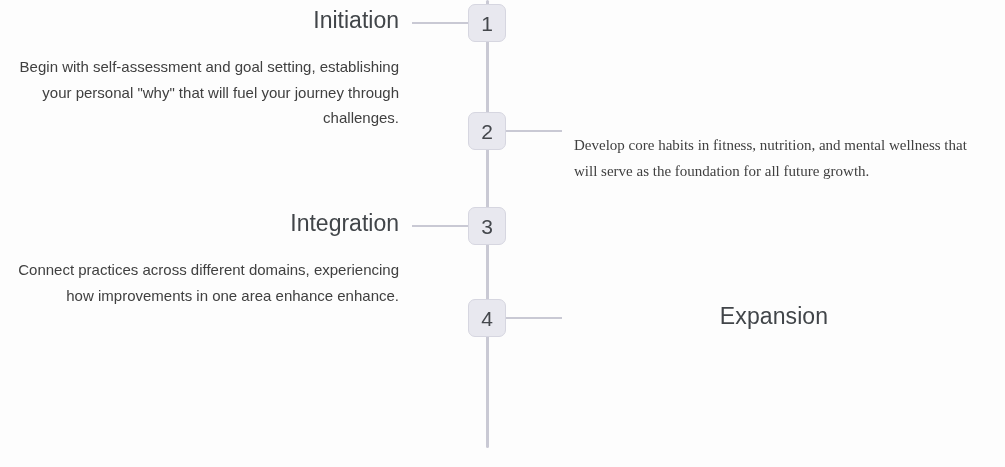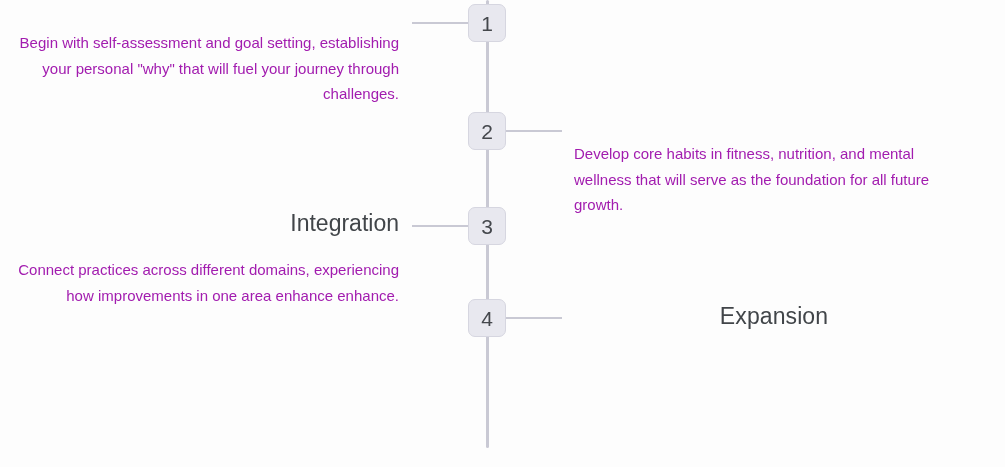--- a/index.html
+++ b/index.html
@@ -90,38 +90,39 @@
     color: #414549;
     line-height: 1.05;
     margin: 0;
     white-space: nowrap;
   }
   .side.right .step-title { letter-spacing: .1px; }
 
   .step-desc {
     font-size: 15px;
     font-weight: 400;
-    color: #a21caf;
+    color: #404040;
     line-height: 25.5px;
     margin: 0;
   }
   .side.left .step-desc  { margin-top: 22px; }
-  .side.right .step-desc { margin-top: 24px; }
+  .side.right .step-desc { margin-top: 16px; font-family: Liberation Serif, serif; }
 </style>
 </head>
 <body>
 
 <div id="timeline-root">
 
   <div class="spine"></div>
 
   <div class="milestone" style="top:4px;">
     <div class="connector left" style="top:18px;"></div>
     <div class="badge" style="top:0px;">1</div>
     <div class="side left" style="top:4px;">
+      <p class="step-title">Initiation</p>
       <p class="step-desc">Begin with self-assessment and goal setting, establishing your personal "why" that will fuel your journey through challenges.</p>
     </div>
   </div>
 
   <div class="milestone" style="top:112px;">
     <div class="connector right" style="top:18px;"></div>
     <div class="badge" style="top:0px;">2</div>
     <div class="side right" style="top:5px;">
       <p class="step-desc">Develop core habits in fitness, nutrition, and mental wellness that will serve as the foundation for all future growth.</p>
     </div>

